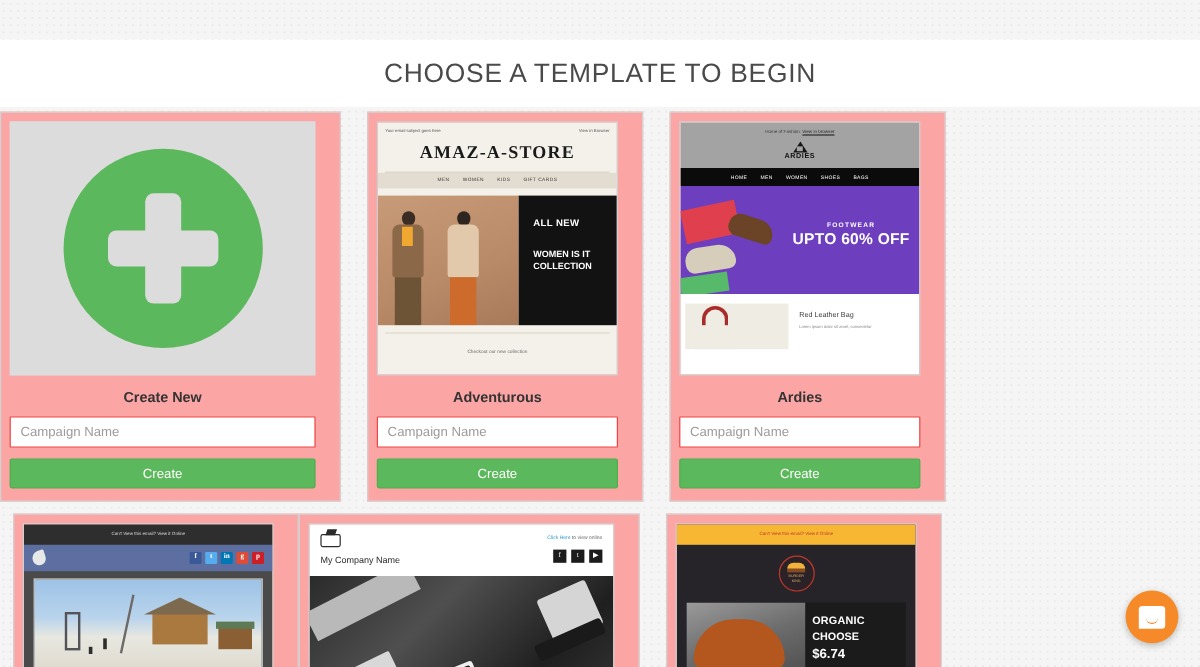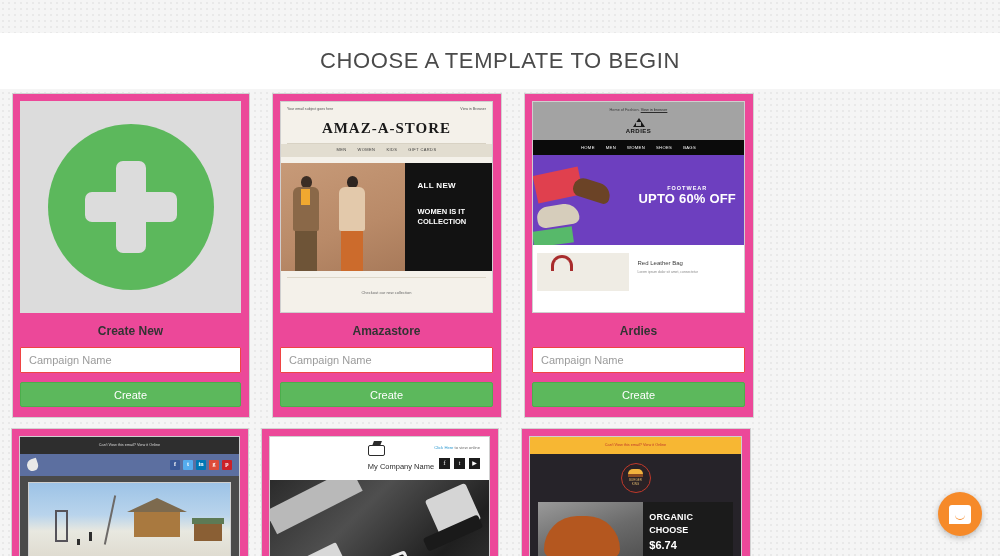--- a/index.html
+++ b/index.html
@@ -34,26 +34,26 @@
   
   .grid {
     display: flex;
     flex-wrap: wrap;
     padding: 4px 0 0 0;
     gap: 0;
   }
   .card {
     width: 230px;
     margin: 0 11px 10px 11px;
-    background: #ec4899;
+    background: #fca5a5;
     border: 1px solid #d2d2d2;
-    padding: 7px 8px 10px 7px;
+    padding: 7px 20px 10px 7px;
     position: relative;
   }
-  .card.first { margin-left: 12px; width: 238px; }
+  .card.first { margin-left: 0; width: 284px; }
   .card.last { margin-right: 0; width: 238px; }
 
   .preview {
     width: 100%;
     height: 212px;
     background: #ffffff;
     border: 1px solid #cfcfcf;
     overflow: hidden;
     position: relative;
     font-size: 4px;
@@ -188,21 +188,21 @@
   .blk-cards { display:flex; gap:5px; padding: 0 8px; }
   .blk-card { flex:1; }
   .blk-card .ttl { font-size:4.6px; color:#fff; padding:5px 5px 4px; }
   .bc1 .ttl { background:#f2756f; }
   .bc2 .ttl { background:#3bbfa4; }
   .bc1 .img { height:22px; background:linear-gradient(#caa06a, #4a7ec4); }
   .bc2 .img { height:22px; background:linear-gradient(#1e6fa8, #2aa0c8); }
 
   
   .cmp { height:100%; background:#eaeaea; }
-  .cmp-head { background:#fff; padding:8px 9px 9px; display:flex; justify-content:flex-end; }
+  .cmp-head { background:#fff; padding:8px 9px 9px; display:flex; justify-content:space-between; }
   .cmp-logo-box { }
   .cmp-ico { width:17px; height:11px; border:1.5px solid #2b2b2b; border-radius:2px; position:relative; }
   .cmp-ico::after { content:""; position:absolute; left:4px; top:-5px; width:8px; height:5px; background:#2b2b2b; transform:skewX(-20deg); }
   .cmp-name { font-size:7.5px; color:#2b2b2b; margin-top:6px; }
   .cmp-right { text-align:right; }
   .cmp-link { font-size:4.2px; color:#6b6b6b; }
   .cmp-link b { color:#2f9ad1; font-weight:normal; }
   .cmp-socials { display:flex; gap:4px; justify-content:flex-end; margin-top:8px; }
   .cs { width:11px; height:11px; background:#1c1c1c; color:#fff; font-size:6px; display:flex; align-items:center; justify-content:center; font-family:"Liberation Serif", serif; }
   .cmp-photo { height:130px; background:linear-gradient(135deg,#2b2b2b 0%, #4f4f4f 35%, #1f1f1f 70%, #3a3a3a 100%); position:relative; overflow:hidden; }
@@ -309,21 +309,21 @@
             <div class="l2">
               <div>WOMEN IS IT</div>
               <div>COLLECTION</div>
             </div>
           </div>
         </div>
         <div class="amz-foot-rule"></div>
         <div class="amz-foot">Checkout our new collection</div>
       </div>
     </div>
-    <div class="card-title">Amazastore</div>
+    <div class="card-title">Adventurous</div>
     <input class="campaign-input" placeholder="Campaign Name" style="">
     <button class="create-btn">Create</button>
   </div>
 
   <div class="card">
     <div class="preview">
       <div class="ard">
         <div class="ard-top">
           <div class="line1">
             <span>Home of Fashion.</span>

